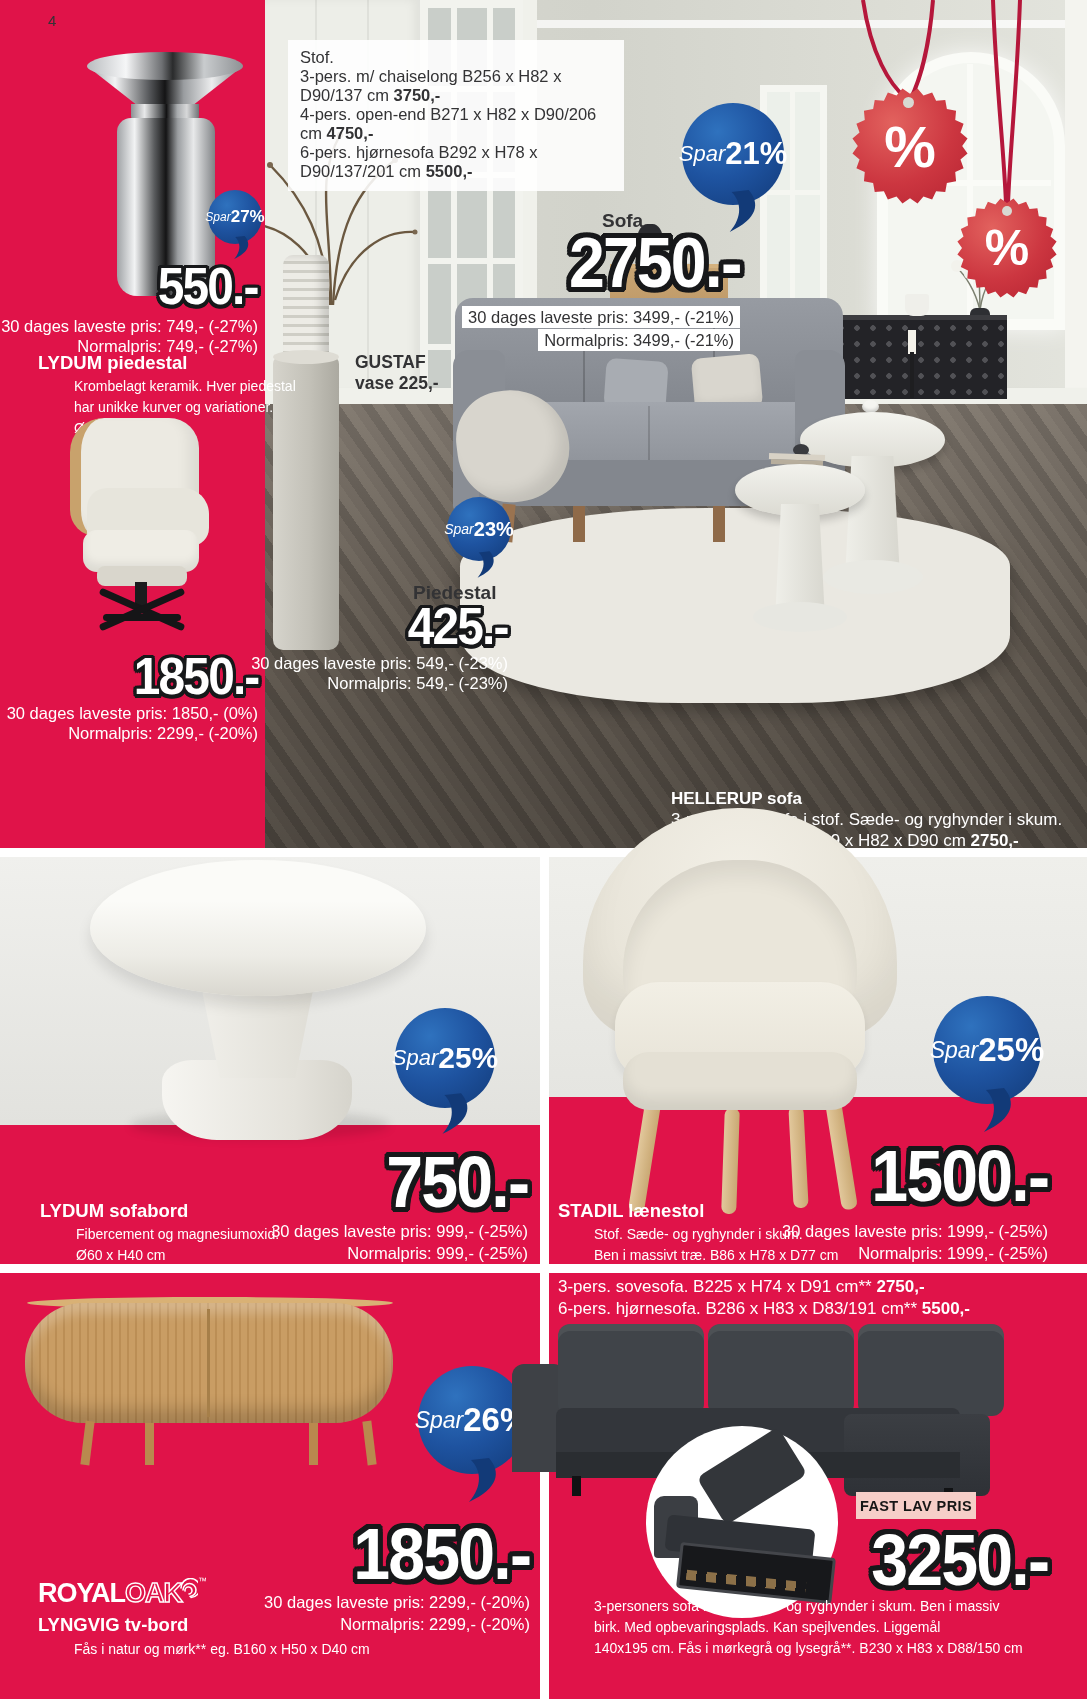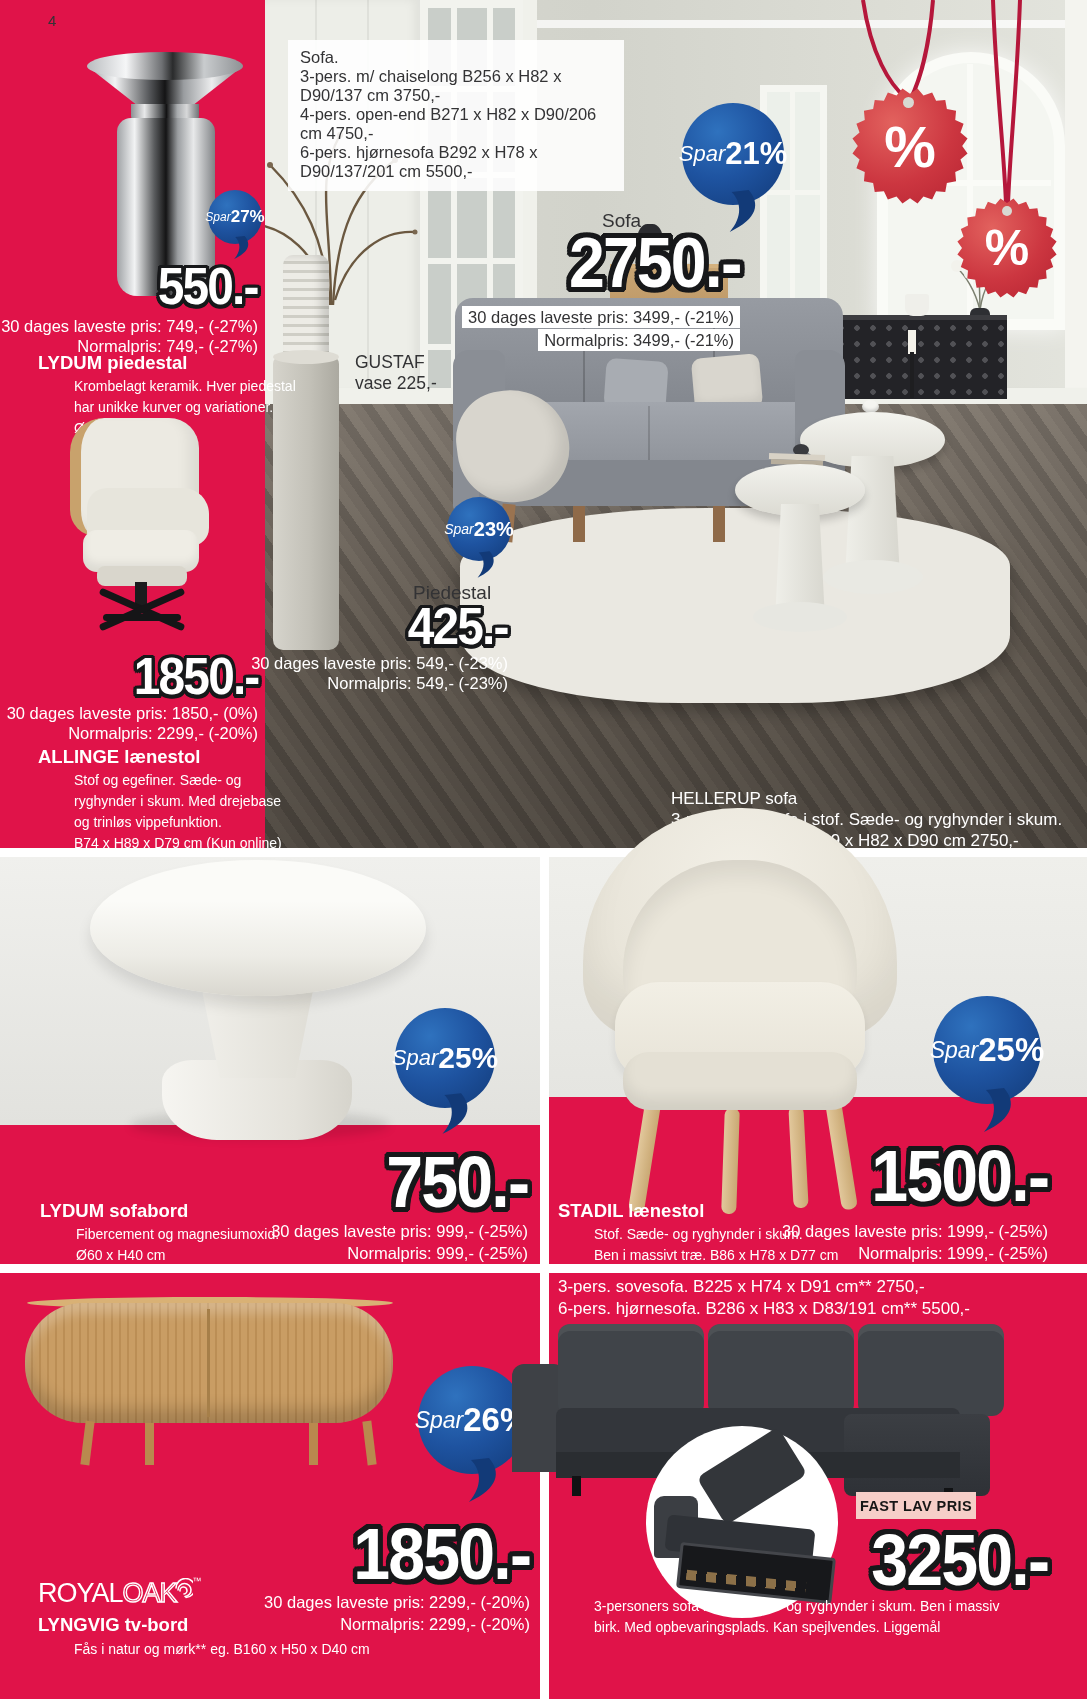--- a/index.html
+++ b/index.html
@@ -2,21 +2,21 @@
 <html><head>
 <meta charset="utf-8">
 <style>
   html,body{margin:0;padding:0;}
   .page{position:relative;width:1087px;height:1699px;background:#E01349;overflow:hidden;
         font-family:"Liberation Sans",sans-serif;}
   .abs{position:absolute;}
   .t{position:absolute;white-space:nowrap;}
   .w{color:#fff;}
   .d{color:#333335;}
-  .b{font-weight:normal;}
+  .b{font-weight:bold;}
   .fs16{font-size:14px;line-height:21px;margin-left:36px;}
   .name{font-size:18.5px;font-weight:bold;color:#fff;}
 
   
   .price{position:absolute;font-weight:bold;color:#fff;line-height:.95;letter-spacing:-2px;
          transform:scaleX(.92);transform-origin:100% 50%;white-space:nowrap;}
   .ol5{text-shadow:5px 0 #17181A,-5px 0 #17181A,0 5px #17181A,0 -5px #17181A,
        4px 4px #17181A,-4px 4px #17181A,4px -4px #17181A,-4px -4px #17181A,
        5px 3px #17181A,-5px 3px #17181A,5px -3px #17181A,-5px -3px #17181A,
        3px 5px #17181A,-3px 5px #17181A,3px -5px #17181A,-3px -5px #17181A;}
@@ -188,21 +188,21 @@
     <div class="taghole" style="left:638px;top:97px;width:11px;height:11px;"></div>
     <div class="tagpct scallop" style="left: 692px; top: 198px; width: 100px; height: 100px; font-size: 50px; clip-path: polygon(95% 50%, 99.6% 56.5%, 93.5% 61.6%, 96.2% 69.1%, 89% 72.5%, 89.7% 80.4%, 81.8% 81.8%, 80.4% 89.7%, 72.5% 89%, 69.1% 96.2%, 61.6% 93.5%, 56.5% 99.6%, 50% 95%, 43.5% 99.6%, 38.4% 93.5%, 30.9% 96.2%, 27.5% 89%, 19.6% 89.7%, 18.2% 81.8%, 10.3% 80.4%, 11% 72.5%, 3.8% 69.1%, 6.5% 61.6%, 0.4% 56.5%, 5% 50%, 0.4% 43.5%, 6.5% 38.4%, 3.8% 30.9%, 11% 27.5%, 10.3% 19.6%, 18.2% 18.2%, 19.6% 10.3%, 27.5% 11%, 30.9% 3.8%, 38.4% 6.5%, 43.5% 0.4%, 50% 5%, 56.5% 0.4%, 61.6% 6.5%, 69.1% 3.8%, 72.5% 11%, 80.4% 10.3%, 81.8% 18.2%, 89.7% 19.6%, 89% 27.5%, 96.2% 30.9%, 93.5% 38.4%, 99.6% 43.5%);">
       <span>%</span>
     </div>
     <div class="taghole" style="left:737px;top:206px;width:10px;height:10px;"></div>
   </div>
 
   <div class="t d" style="left:48px;top:12px;font-size:15px;">4</div>
 
   <div class="abs" style="left:288px;top:40px;width:336px;background:rgba(255,255,255,.88);padding:8px 12px 10px;box-sizing:border-box;font-size:16.5px;line-height:19px;color:#333335;">
-    <div>Sofa.</div>
+    <div>Stof.</div>
     <div><span>3-pers. m/ chaiselong B256 x H82 x D90/137 cm </span><span class="b">3750,-</span></div>
     <div><span>4-pers. open-end B271 x H82 x D90/206 cm </span><span class="b">4750,-</span></div>
     <div><span>6-pers. hjørnesofa B292 x H78 x D90/137/201 cm </span><span class="b">5500,-</span></div>
   </div>
 
   <div class="t d b" style="left:355px;top:352px;font-size:17.5px;line-height:21px;">
     <div>GUSTAF</div>
     <div>vase 225,-</div>
   </div>
 
@@ -271,27 +271,20 @@
     <div class="abs" style="left:28px;top:112px;width:116px;height:42px;background:#EFEDE5;border-radius:14px;box-shadow:inset 0 -8px 10px rgba(0,0,0,.08);"></div>
     <div class="abs" style="left:42px;top:148px;width:90px;height:20px;background:#D9D6CC;border-radius:8px;"></div>
     <div class="abs" style="left:80px;top:164px;width:12px;height:26px;background:#1B1B1D;"></div>
     <div class="abs" style="left:41px;top:188px;width:92px;height:7px;background:#151517;border-radius:4px;transform:rotate(24deg);"></div>
     <div class="abs" style="left:41px;top:188px;width:92px;height:7px;background:#151517;border-radius:4px;transform:rotate(-24deg);"></div>
     <div class="abs" style="left:48px;top:196px;width:78px;height:7px;background:#151517;border-radius:4px;"></div>
   </div>
   <div class="price ol3" style="right:829px;top:652px;font-size:52px;">1850.-</div>
   <div class="pinfo w" style="right:829px;top:703px;">30 dages laveste pris: 1850,- (0%)</div>
   <div class="pinfo w" style="right:829px;top:723px;">Normalpris: 2299,- (-20%)</div>
-  <div class="t" style="left:38px;top:746px;color:#fff;">
-    <div class="name" style="margin-bottom:2px;">ALLINGE lænestol</div>
-    <div class="fs16">Stof og egefiner. Sæde- og</div>
-    <div class="fs16">ryghynder i skum. Med drejebase</div>
-    <div class="fs16">og trinløs vippefunktion.</div>
-    <div class="fs16">B74 x H89 x D79 cm (Kun online)</div>
-  </div>
 
   <div class="gutter" style="left:0;top:848px;width:1087px;height:9px;"></div>
   <div class="gutter" style="left:0;top:1264px;width:1087px;height:9px;"></div>
   <div class="gutter" style="left:540px;top:848px;width:9px;height:851px;"></div>
 
   <div class="abs" style="left:0;top:857px;width:540px;height:268px;background:linear-gradient(180deg,#F0F0ED,#E2E2DE);"></div>
   <div class="abs" style="left:90px;top:860px;width:340px;height:285px;">
     <div class="abs" style="left:40px;top:250px;width:260px;height:30px;background:rgba(0,0,0,.10);border-radius:50%;filter:blur(4px);"></div>
     <div class="abs" style="left:72px;top:200px;width:190px;height:80px;background:linear-gradient(90deg,#F6F5F1,#E4E2DB 70%,#D6D4CC);border-radius:30px 30px 55px 55px / 22px 22px 45px 45px;"></div>
     <div class="abs" style="left:95px;top:118px;width:145px;height:100px;background:linear-gradient(90deg,#F2F1EC,#DDDBD3);clip-path:polygon(10% 0,90% 0,76% 100%,24% 100%);"></div>
@@ -407,15 +400,16 @@
     <div class="abs" style="left:20px;top:96px;width:148px;height:36px;background:#2F3237;border-radius:6px;transform:rotate(6deg);"></div>
     <div class="abs" style="left:32px;top:124px;width:150px;height:40px;background:#17181B;border:3px solid #44464B;border-radius:4px;transform:rotate(6deg);"></div>
     <div class="abs" style="left:40px;top:150px;width:120px;height:10px;background:repeating-linear-gradient(90deg,#8C7048 0 10px,#17181B 10px 20px);transform:rotate(6deg);"></div>
   </div>
 
   <div class="fastlav" style="left:856px;top:1492px;width:120px;height:27px;">FAST LAV PRIS</div>
   <div class="price ol5" style="right:39px;top:1526px;font-size:72px;">3250.-</div>
   <div class="t" style="left:558px;top:1596px;color:#fff;">
     <div class="fs16">3-personers sofa i stof. Sæde- og ryghynder i skum. Ben i massiv</div>
     <div class="fs16">birk. Med opbevaringsplads. Kan spejlvendes. Liggemål</div>
+    <div class="fs16">140x195 cm. Fås i mørkegrå og lysegrå**. B230 x H83 x D88/150 cm</div>
   </div>
 
 </div>
 
 </body></html>

